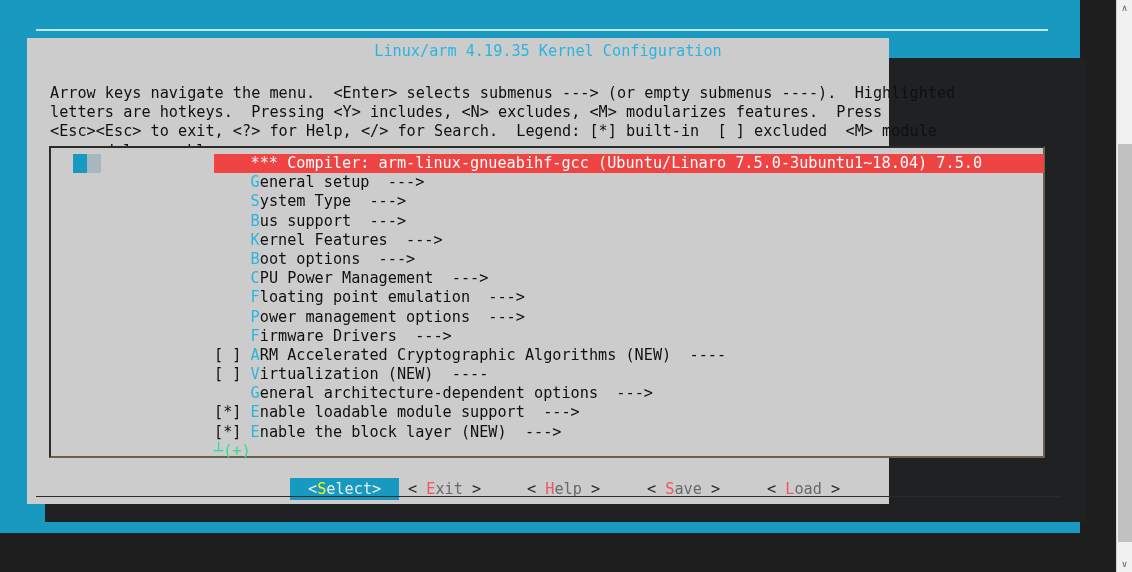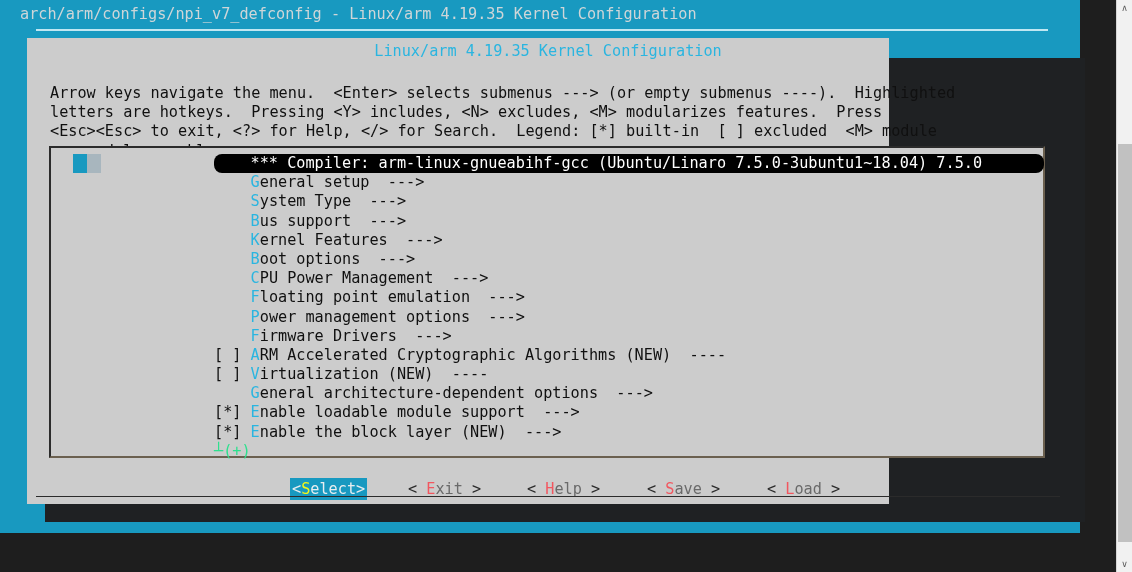--- a/index.html
+++ b/index.html
@@ -135,23 +135,22 @@
     line-height: 19.2px;
     color: #101010;
   }
   .row {
     height: 19.2px;
     white-space: pre;
     position: relative;
   }
   .hot { color: #2ab5e0; }
   .row.selected {
-    background: #000000;
+    background: #ef4444;
     color: #ffffff;
-    border-radius: 8px;
   }
 
   
   #scroll-marker {
     position: absolute;
     left: 0px;
     top: 6px;
     width: 50px;
     height: 19.2px;
   }
@@ -190,21 +189,21 @@
     top: 0;
     height: 22px;
     color: #6a6a6a;
     white-space: pre;
   }
   .btn .bracket { color: #2b2b2b; }
   .btn .bhot { color: #f2565f; }
   .btn.primary {
     background: #1899c0;
     color: #e8eef0;
-    padding: 0 2px;
+    padding: 0 18px;
   }
   .btn.primary .bhot { color: #f5f716; }
   .btn.primary .bracket { color: #e8eef0; }
 
   
   #scrollbar {
     position: absolute;
     right: 0;
     top: 0;
     width: 16px;
@@ -235,21 +234,20 @@
     background: #c1c1c1;
   }
 </style>
 </head>
 <body>
 
 <div id="viewport">
 
   <div id="terminal">
 
-    <div id="title-bar">arch/arm/configs/npi_v7_defconfig - Linux/arm 4.19.35 Kernel Configuration</div>
     <div id="title-rule"></div>
 
     <div id="dialog-shadow"></div>
 
     <div id="dialog">
 
       <div id="dialog-title">Linux/arm 4.19.35 Kernel Configuration</div>
 
       <div id="help-text">Arrow keys navigate the menu.  &lt;Enter&gt; selects submenus ---&gt; (or empty submenus ----).  Highlighted
 letters are hotkeys.  Pressing &lt;Y&gt; includes, &lt;N&gt; excludes, &lt;M&gt; modularizes features.  Press

